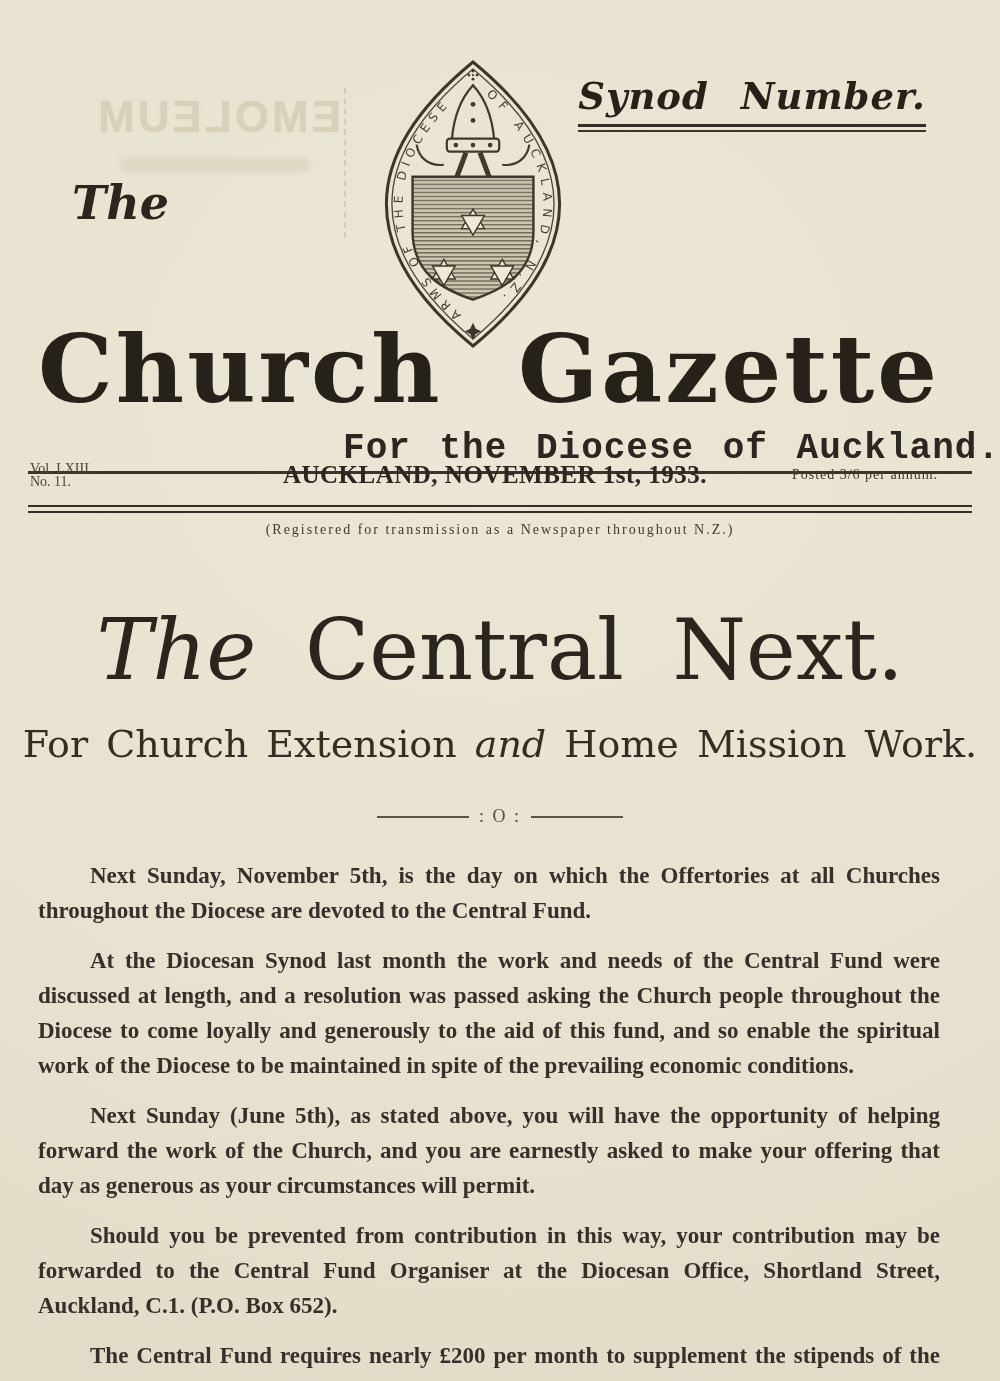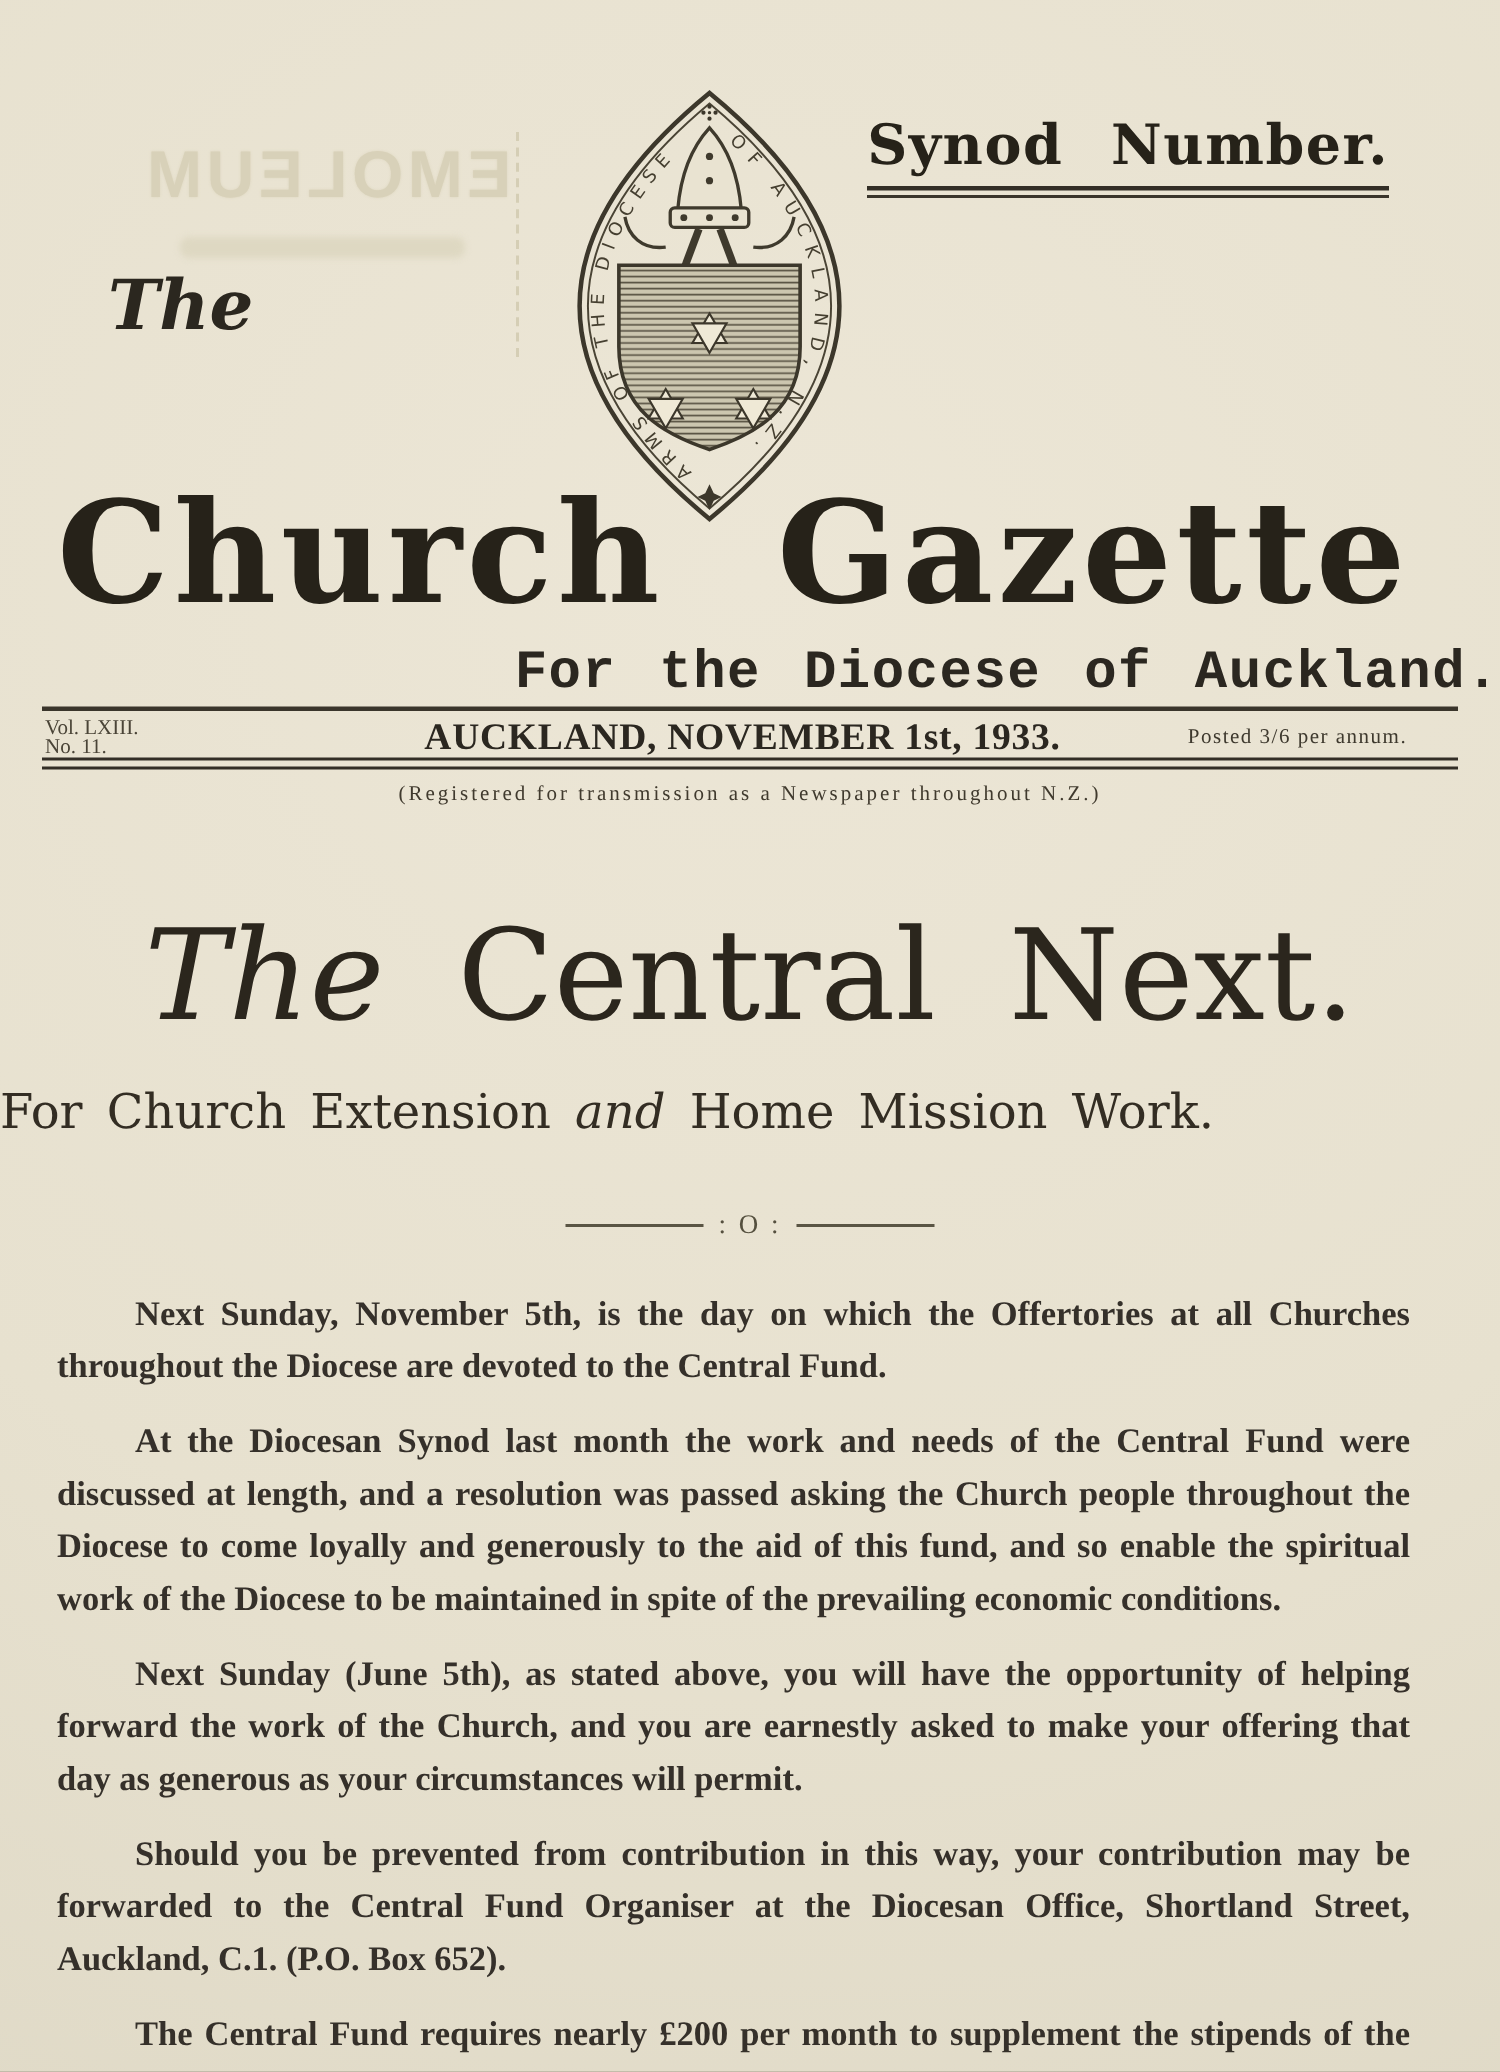--- a/index.html
+++ b/index.html
@@ -31,20 +31,21 @@
     border-left:2px dashed #d5ceb5;
   }
   
   .synod{
     position:absolute;top:74px;right:74px;text-align:center;
   }
   .synod-text{
     font-family:"DejaVu Serif", serif;font-weight:bold;
     font-size:37px;letter-spacing:1px;word-spacing:18px;color:#262219;
     white-space:nowrap;
+    font-style:italic;
   }
   .synod-rule-1{height:3px;background:#33
 2e26;background:#332e26;margin-top:6px;}
   .synod-rule-2{height:1.5px;background:#3a352b;margin-top:3px;}
   
   .emblem{position:absolute;left:383px;top:58px;width:180px;height:292px;}
   
   .the-script{
     position:absolute;left:72px;top:176px;
     font-family:"DejaVu Serif", serif;font-style:italic;font-weight:bold;
@@ -59,21 +60,21 @@
     font-size:94px;letter-spacing:3px;color:#262219;line-height:1;
   }
   .masthead-subtitle{
     position:absolute;left:0;right:0;top:428px;text-align:right;
     font-family:Liberation Mono, monospace;font-weight:bold;
     font-size:36px;letter-spacing:1px;word-spacing:6px;color:#2b2720;
   }
   
   .rule-top{position:absolute;left:28px;right:28px;top:471px;height:3px;background:#3a352b;}
   .dateline{
-    position:absolute;left:30px;right:30px;top:478px;height:28px;
+    position:absolute;left:30px;right:30px;top:461px;height:28px;
     display:flex;align-items:center;gap:32px;
   }
   .vol-block{width:200px;font-size:14px;line-height:13px;color:#4a4437;}
   .date-center{
     flex:1;text-align:center;
     font-family:"Liberation Serif", serif;font-weight:bold;
     font-size:25px;letter-spacing:0.5px;color:#2b2720;
   }
   .posted{width:210px;text-align:center;font-size:14px;letter-spacing:1px;color:#3e392e;}
   .rule-double{
@@ -85,22 +86,22 @@
     font-size:14px;letter-spacing:2px;color:#403a2e;
   }
   
   .article-title{
     position:absolute;left:0;right:0;top:608px;text-align:center;
     font-family:"DejaVu Serif", serif;font-size:84px;line-height:1;
     color:#2b261d;word-spacing:22px;
   }
   .article-title .it{font-style:italic;}
   .article-subtitle{
-    position:absolute;left:0;right:0;top:722px;
-    font-family:"DejaVu Serif", serif;font-size:32px;color:#332d23;
+    position:absolute;left:0;right:0;top:722px;text-align:center;
+    font-family:"DejaVu Serif", serif;font-size:38px;color:#332d23;
     word-spacing:6px;
   }
   .article-subtitle .it{font-style:italic;}
   .divider{
     position:absolute;left:0;right:0;top:806px;
     display:flex;justify-content:center;align-items:center;
     color:#55503f;font-size:18px;letter-spacing:2px;
     font-family:"Liberation Serif", serif;
   }
   .divider .bar{width:92px;height:2px;background:#5a5544;margin:0 10px;}

